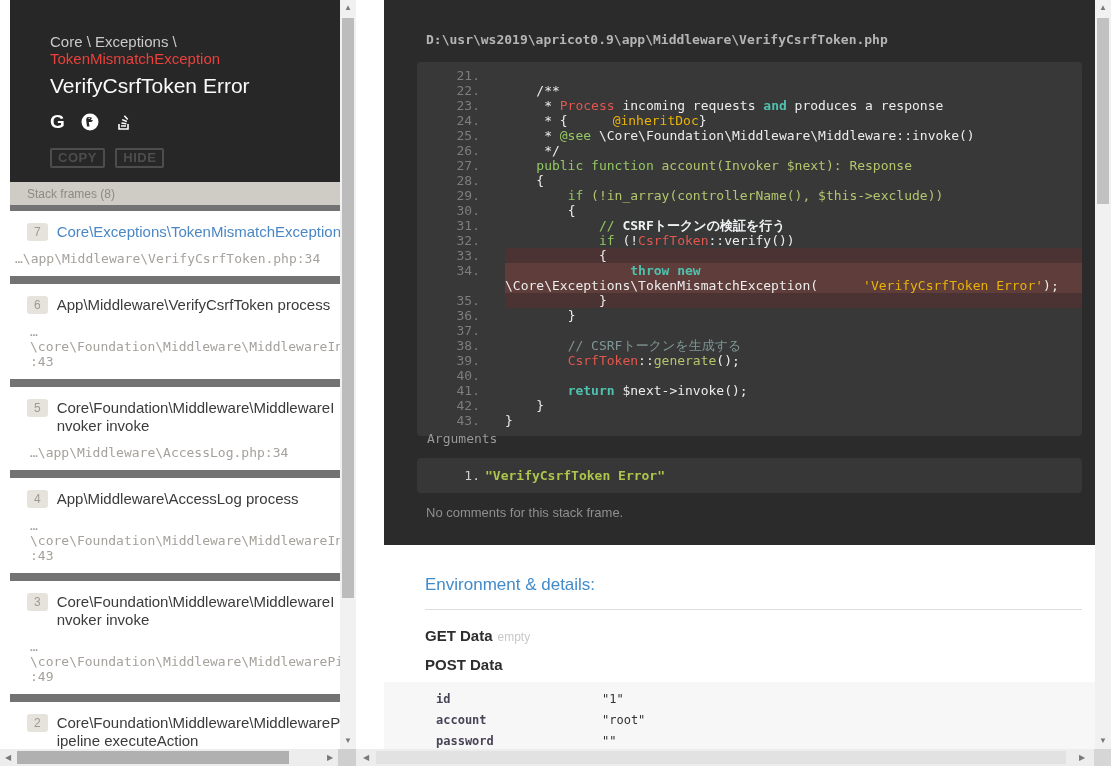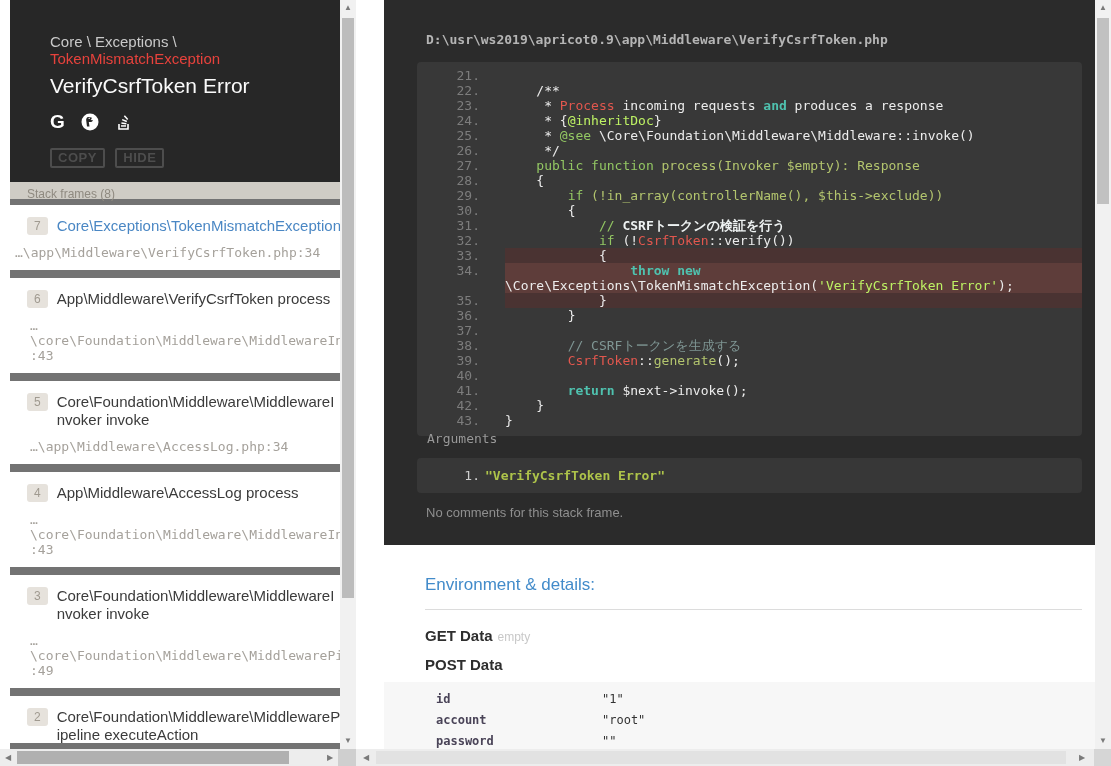--- a/index.html
+++ b/index.html
@@ -18,21 +18,21 @@
   .sb-title { margin-top:7px; font-size:21px; color:#fafafa; font-weight:400; }
   .icon-row { margin-top:14px; display:flex; align-items:center; gap:16px; height:20px; }
   .g-glyph { color:#fff; font-weight:bold; font-size:19px; line-height:20px; }
   .icon-svg { display:block; }
   .btn-row { margin-top:16px; }
   .ghost-btn { display:inline-block; border:2px solid #4d4d4d; color:#4d4d4d; font-weight:bold;
                font-size:13px; line-height:16px; padding:0 6px; margin-right:6px; letter-spacing:.5px;
                border-radius:2px; cursor:pointer; }
 
   
-  .frames-header { height:17px; background:#cfccc5; color:#8f8a80; font-size:12px; padding:5px 0 0 17px; }
+  .frames-header { height:23px; background:#cfccc5; color:#8f8a80; font-size:12px; padding:5px 0 0 17px; }
   .frames { height:544px; overflow:hidden; padding-top:6px; }
   .frame { background:#fff; margin-bottom:8px; padding:12px 0 10px; position:relative; cursor:pointer; }
   .frame.active::after { content:''; position:absolute; right:0; top:0; bottom:0; width:7px; background:#4788c7; }
   .frame-head { padding:0 8px 0 17px; display:flex; align-items:flex-start; }
   .badge { background:#e6e2dc; color:#a09a90; font-size:12px; line-height:16px; border-radius:3px;
            padding:1px 7px; margin-right:9px; flex:none; }
   .frame-title { font-size:15px; line-height:18px; color:#3b3b3b; overflow-wrap:break-word; min-width:0; }
   .frame.active .frame-title { color:#4a87c4; }
   .frame-path { margin-top:10px; font-family:"DejaVu Sans Mono", monospace; font-size:13px;
                 line-height:15px; color:#a5a19b; padding-left:20px; }
@@ -44,21 +44,21 @@
   .file-path { position:absolute; left:42px; top:32px; font-family:"DejaVu Sans Mono", monospace;
                font-weight:bold; font-size:13px; color:#b5b5b5; }
   .code-box { position:absolute; left:33px; top:62px; width:665px; background:#383838;
               border-radius:4px; padding:6px 0 8px; }
   .crow { display:flex; font-family:"DejaVu Sans Mono", monospace; font-size:13px; line-height:15px;gap:20px; }
   .cg { flex:none; width:68px; text-align:right; padding-right:5px; color:#7d7d7d; }
   .cc { flex:1; min-width:0; white-space:pre-wrap; overflow-wrap:break-word; padding-right:10px; }
   .crow.hl1 .cc { background:#4a3332; }
   .crow.hl2 .cc { background:#5e3d3a; }
   .tk-pln { color:#ececec; } .tk-kwd { color:#93c763; } .tk-tea { color:#4fc2af; font-weight:bold; }
-  .tk-typ { color:#e2574e; } .tk-str { color:#bef264; } .tk-pg { color:#b3c56e; }
+  .tk-typ { color:#e2574e; } .tk-str { color:#eab308;margin-left:45px; } .tk-pg { color:#b3c56e; }
   .tk-com { color:#7f9694; } .tk-comb { color:#eef2f2; font-weight:bold; }
 
   .args-label { position:absolute; left:43px; top:431px; font-family:"DejaVu Sans Mono", monospace;
                 font-size:13px; color:#999; }
   .args-box { position:absolute; left:33px; top:458px; width:665px; background:#373737;
               border-radius:4px; padding:10px 0; }
   .args-row { display:flex; font-family:"DejaVu Sans Mono", monospace; font-size:13px; }
   .ag { flex:none; width:68px; text-align:right; padding-right:5px; color:#cfcfcf; }
   .av { color:#aec44a; font-weight:bold; }
   .no-comments { position:absolute; left:42px; top:505px; font-size:13px; color:#8f8f8f; }
@@ -207,21 +207,21 @@
         <div class="crow">
           <span class="cg">25.</span>
           <span class="cc"><span class="tk-pln">     * </span><span class="tk-kwd">@see</span><span class="tk-pln"> \Core\Foundation\Middleware\Middleware::invoke()</span></span>
         </div>
         <div class="crow">
           <span class="cg">26.</span>
           <span class="cc"><span class="tk-pln">     */</span></span>
         </div>
         <div class="crow">
           <span class="cg">27.</span>
-          <span class="cc"><span class="tk-pln">    </span><span class="tk-kwd">public function </span><span class="tk-pg">process(Invoker $empty): Response</span></span>
+          <span class="cc"><span class="tk-pln">    </span><span class="tk-kwd">public function </span><span class="tk-pg">account(Invoker $next): Response</span></span>
         </div>
         <div class="crow">
           <span class="cg">28.</span>
           <span class="cc"><span class="tk-pln">    {</span></span>
         </div>
         <div class="crow">
           <span class="cg">29.</span>
           <span class="cc"><span class="tk-pln">        </span><span class="tk-kwd">if </span><span class="tk-pg">(!in_array(controllerName(), $this-&gt;exclude))</span></span>
         </div>
         <div class="crow">

